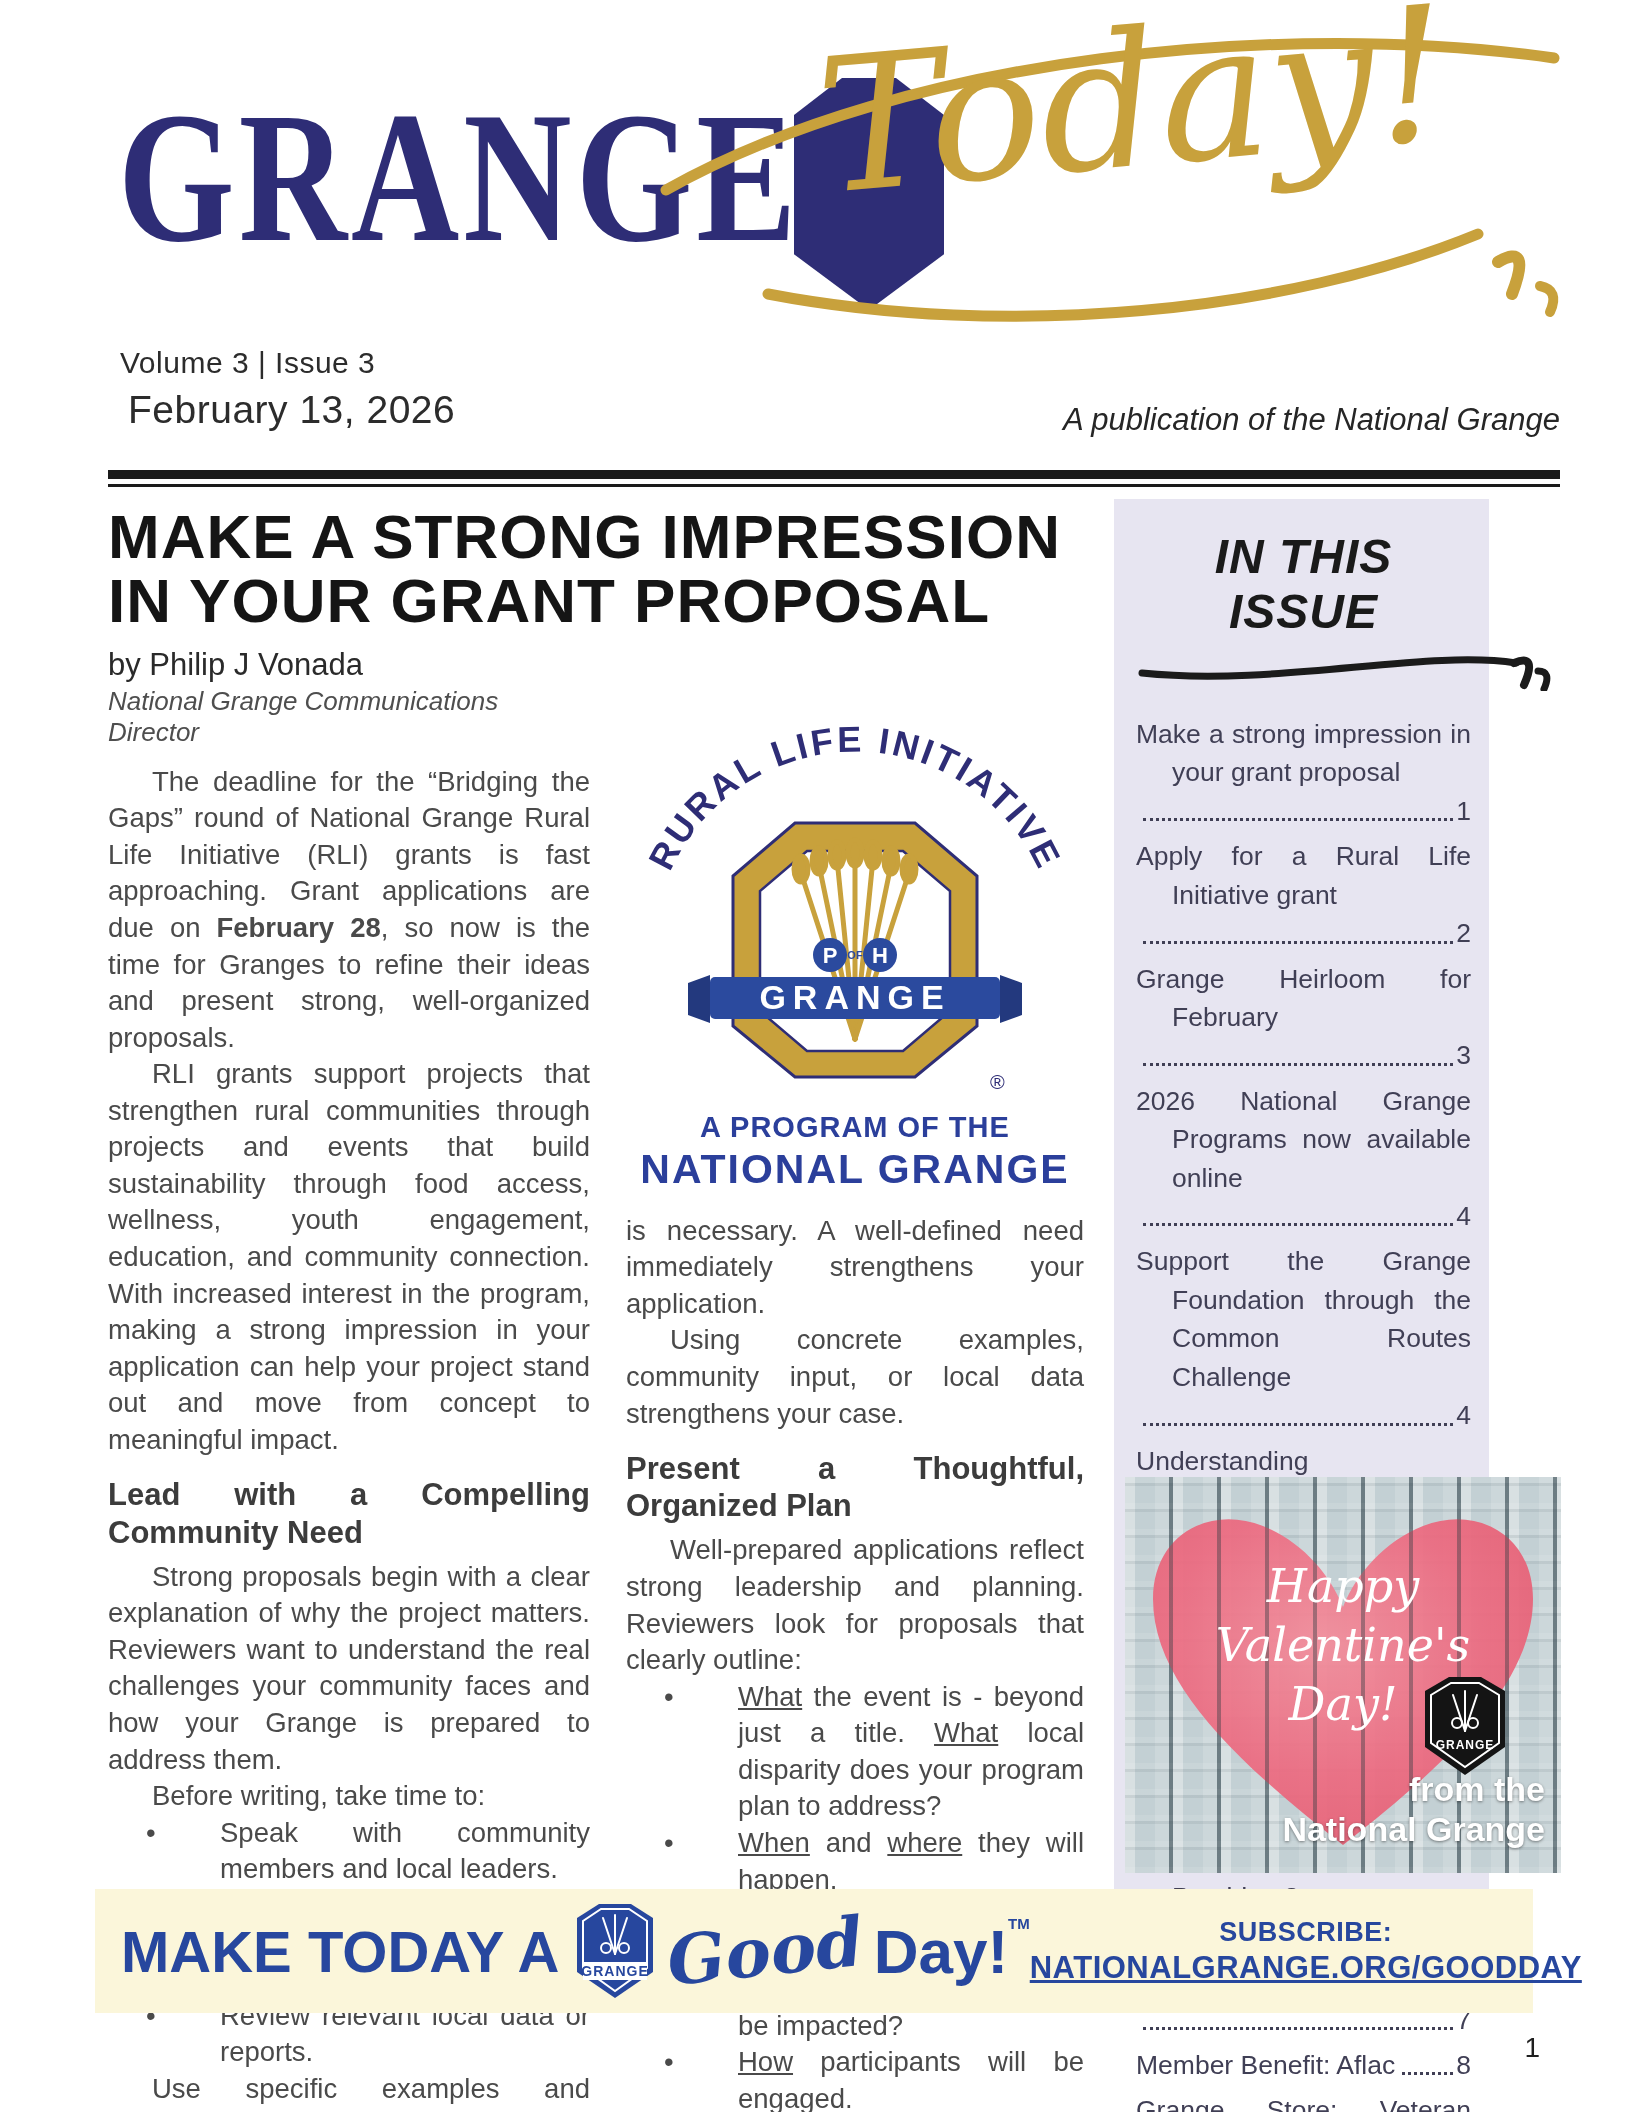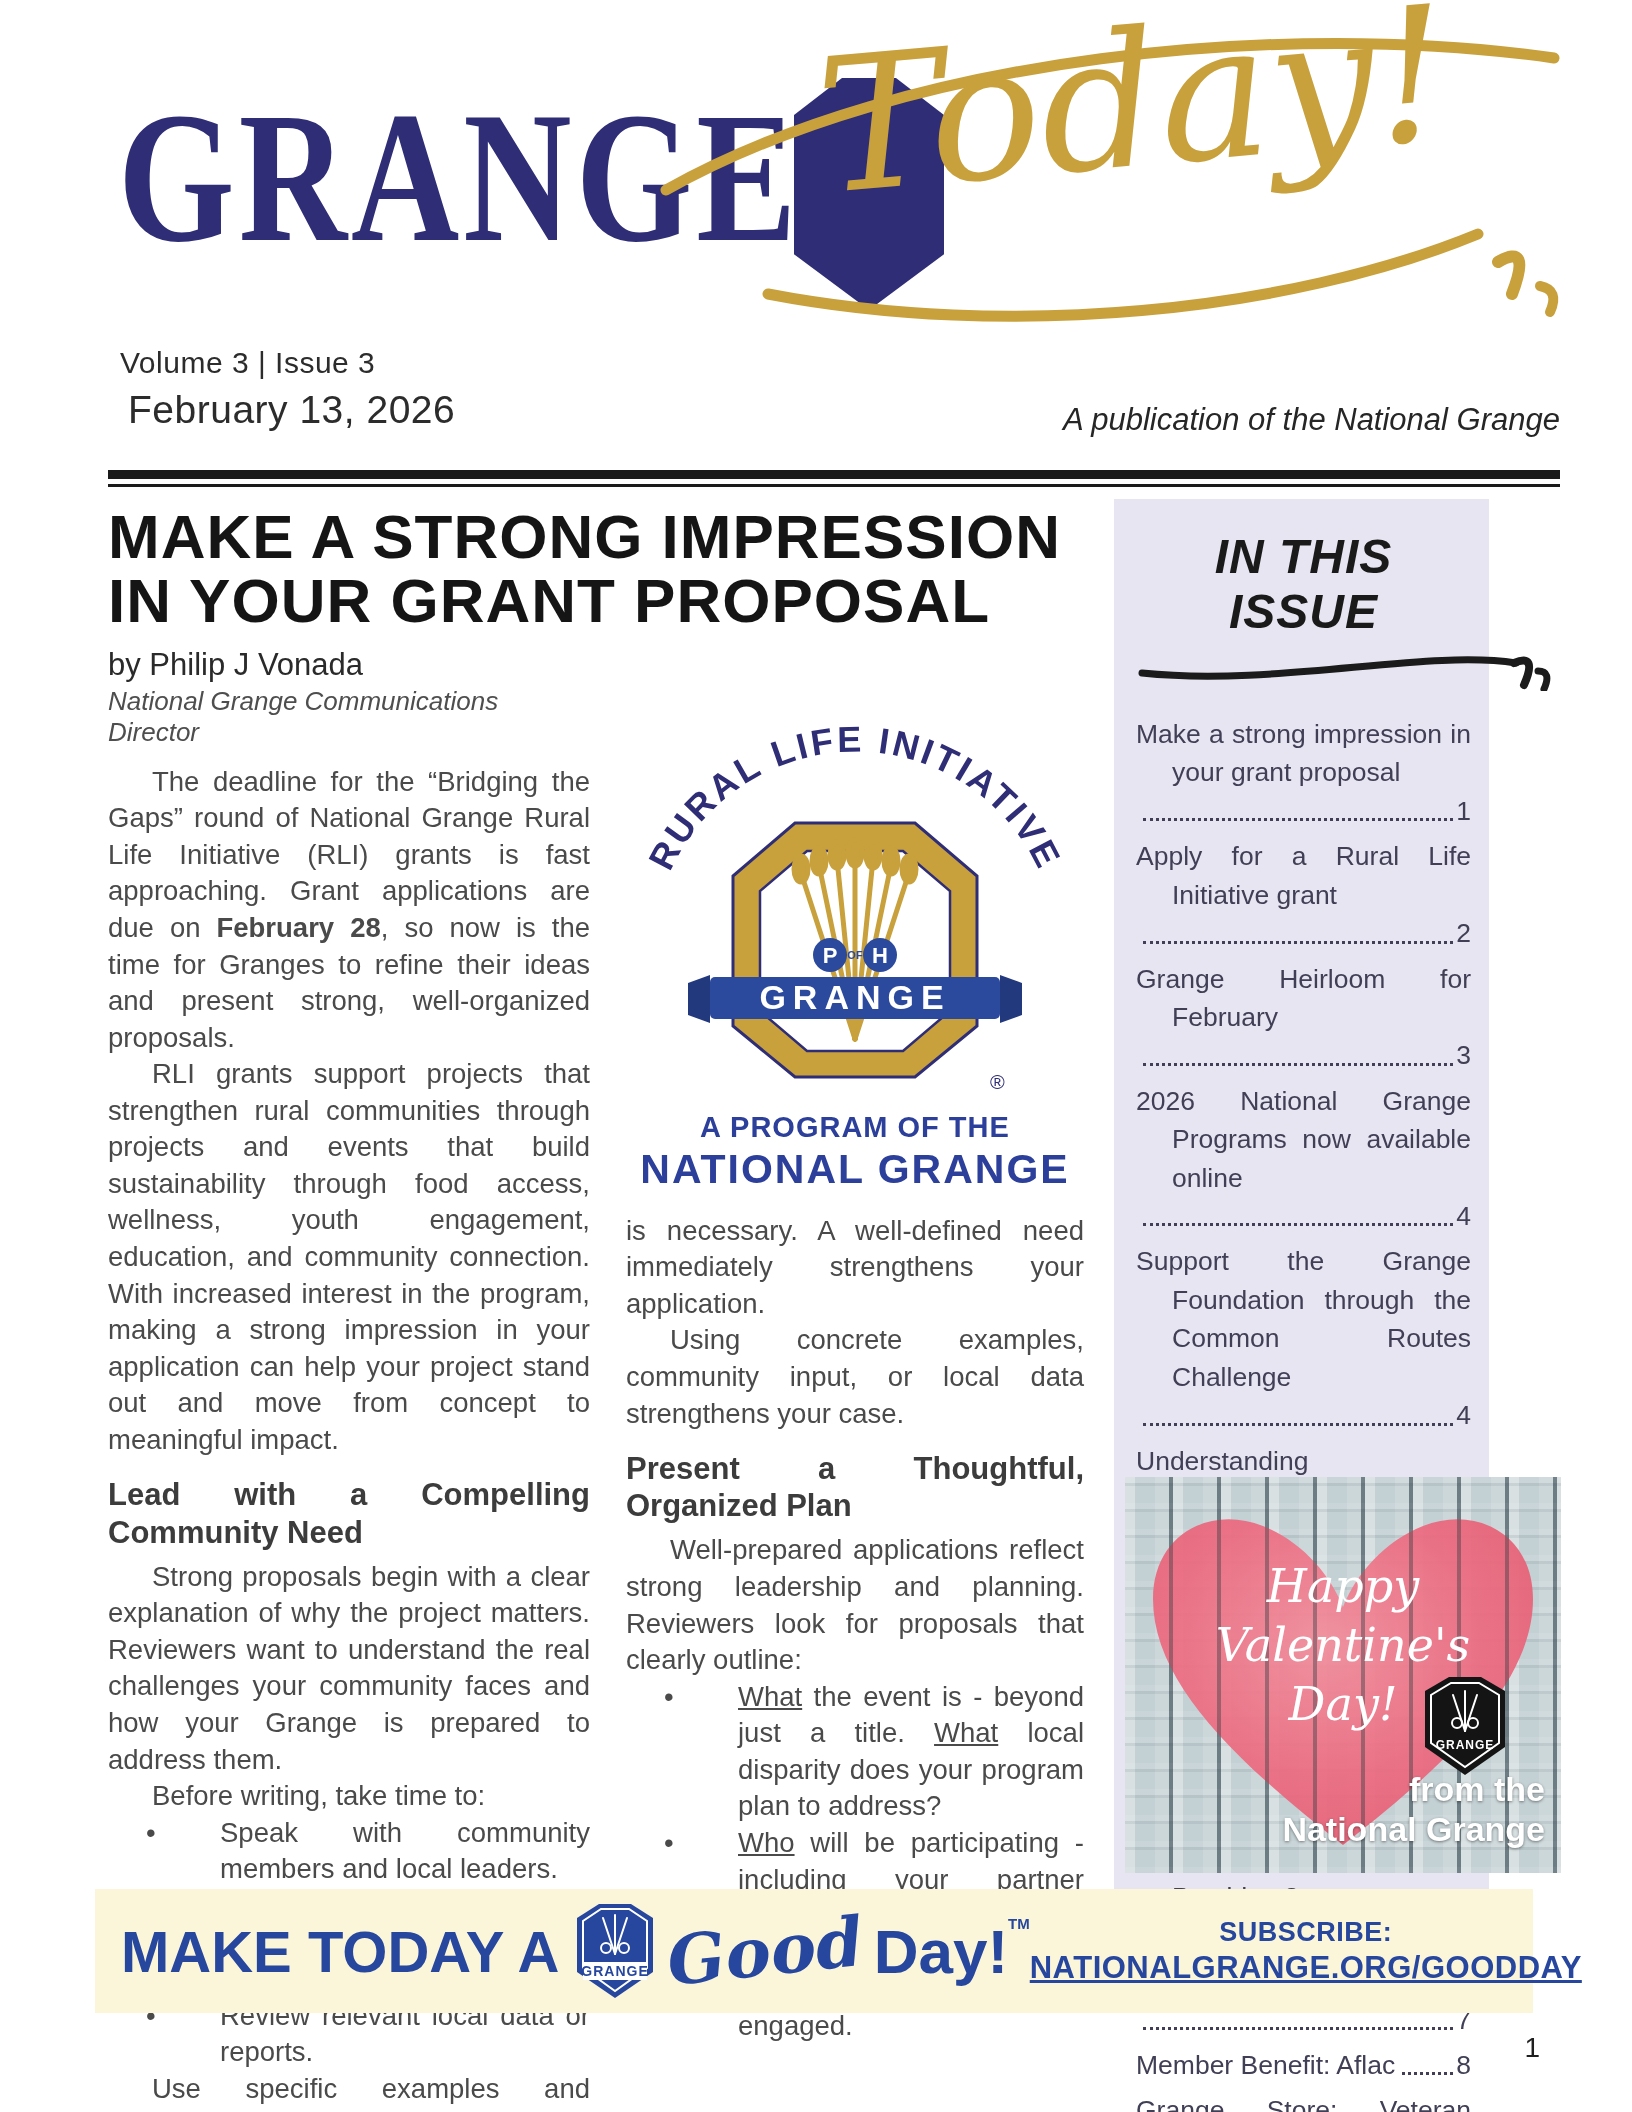--- a/index.html
+++ b/index.html
@@ -183,20 +183,21 @@
               <div class="rli-program1">A PROGRAM OF THE</div>
               <div class="rli-program2">NATIONAL GRANGE</div>
             </div>
 
             <p class="body noindent">is necessary. A well-defined need immediately strengthens your application.</p>
             <p class="body">Using concrete examples, community input, or local data strengthens your case.</p>
             <h3 class="section">Present a Thoughtful, Organized Plan</h3>
             <p class="body">Well-prepared applications reflect strong leadership and planning. Reviewers look for proposals that clearly outline:</p>
             <ul class="bullets">
               <li><u>What</u> the event is - beyond just a title. <u>What</u> local disparity does your program plan to address?</li>
+              <li><u>When</u> and <u>where</u> they will happen.</li>
               <li><u>Who</u> will be participating - including your partner organization - AND <u>who</u> will be impacted?</li>
               <li><u>How</u> participants will be engaged.</li>
 
             </ul>
 
           </div>
         </div>
       </div>
 
       <aside class="sidebar">

